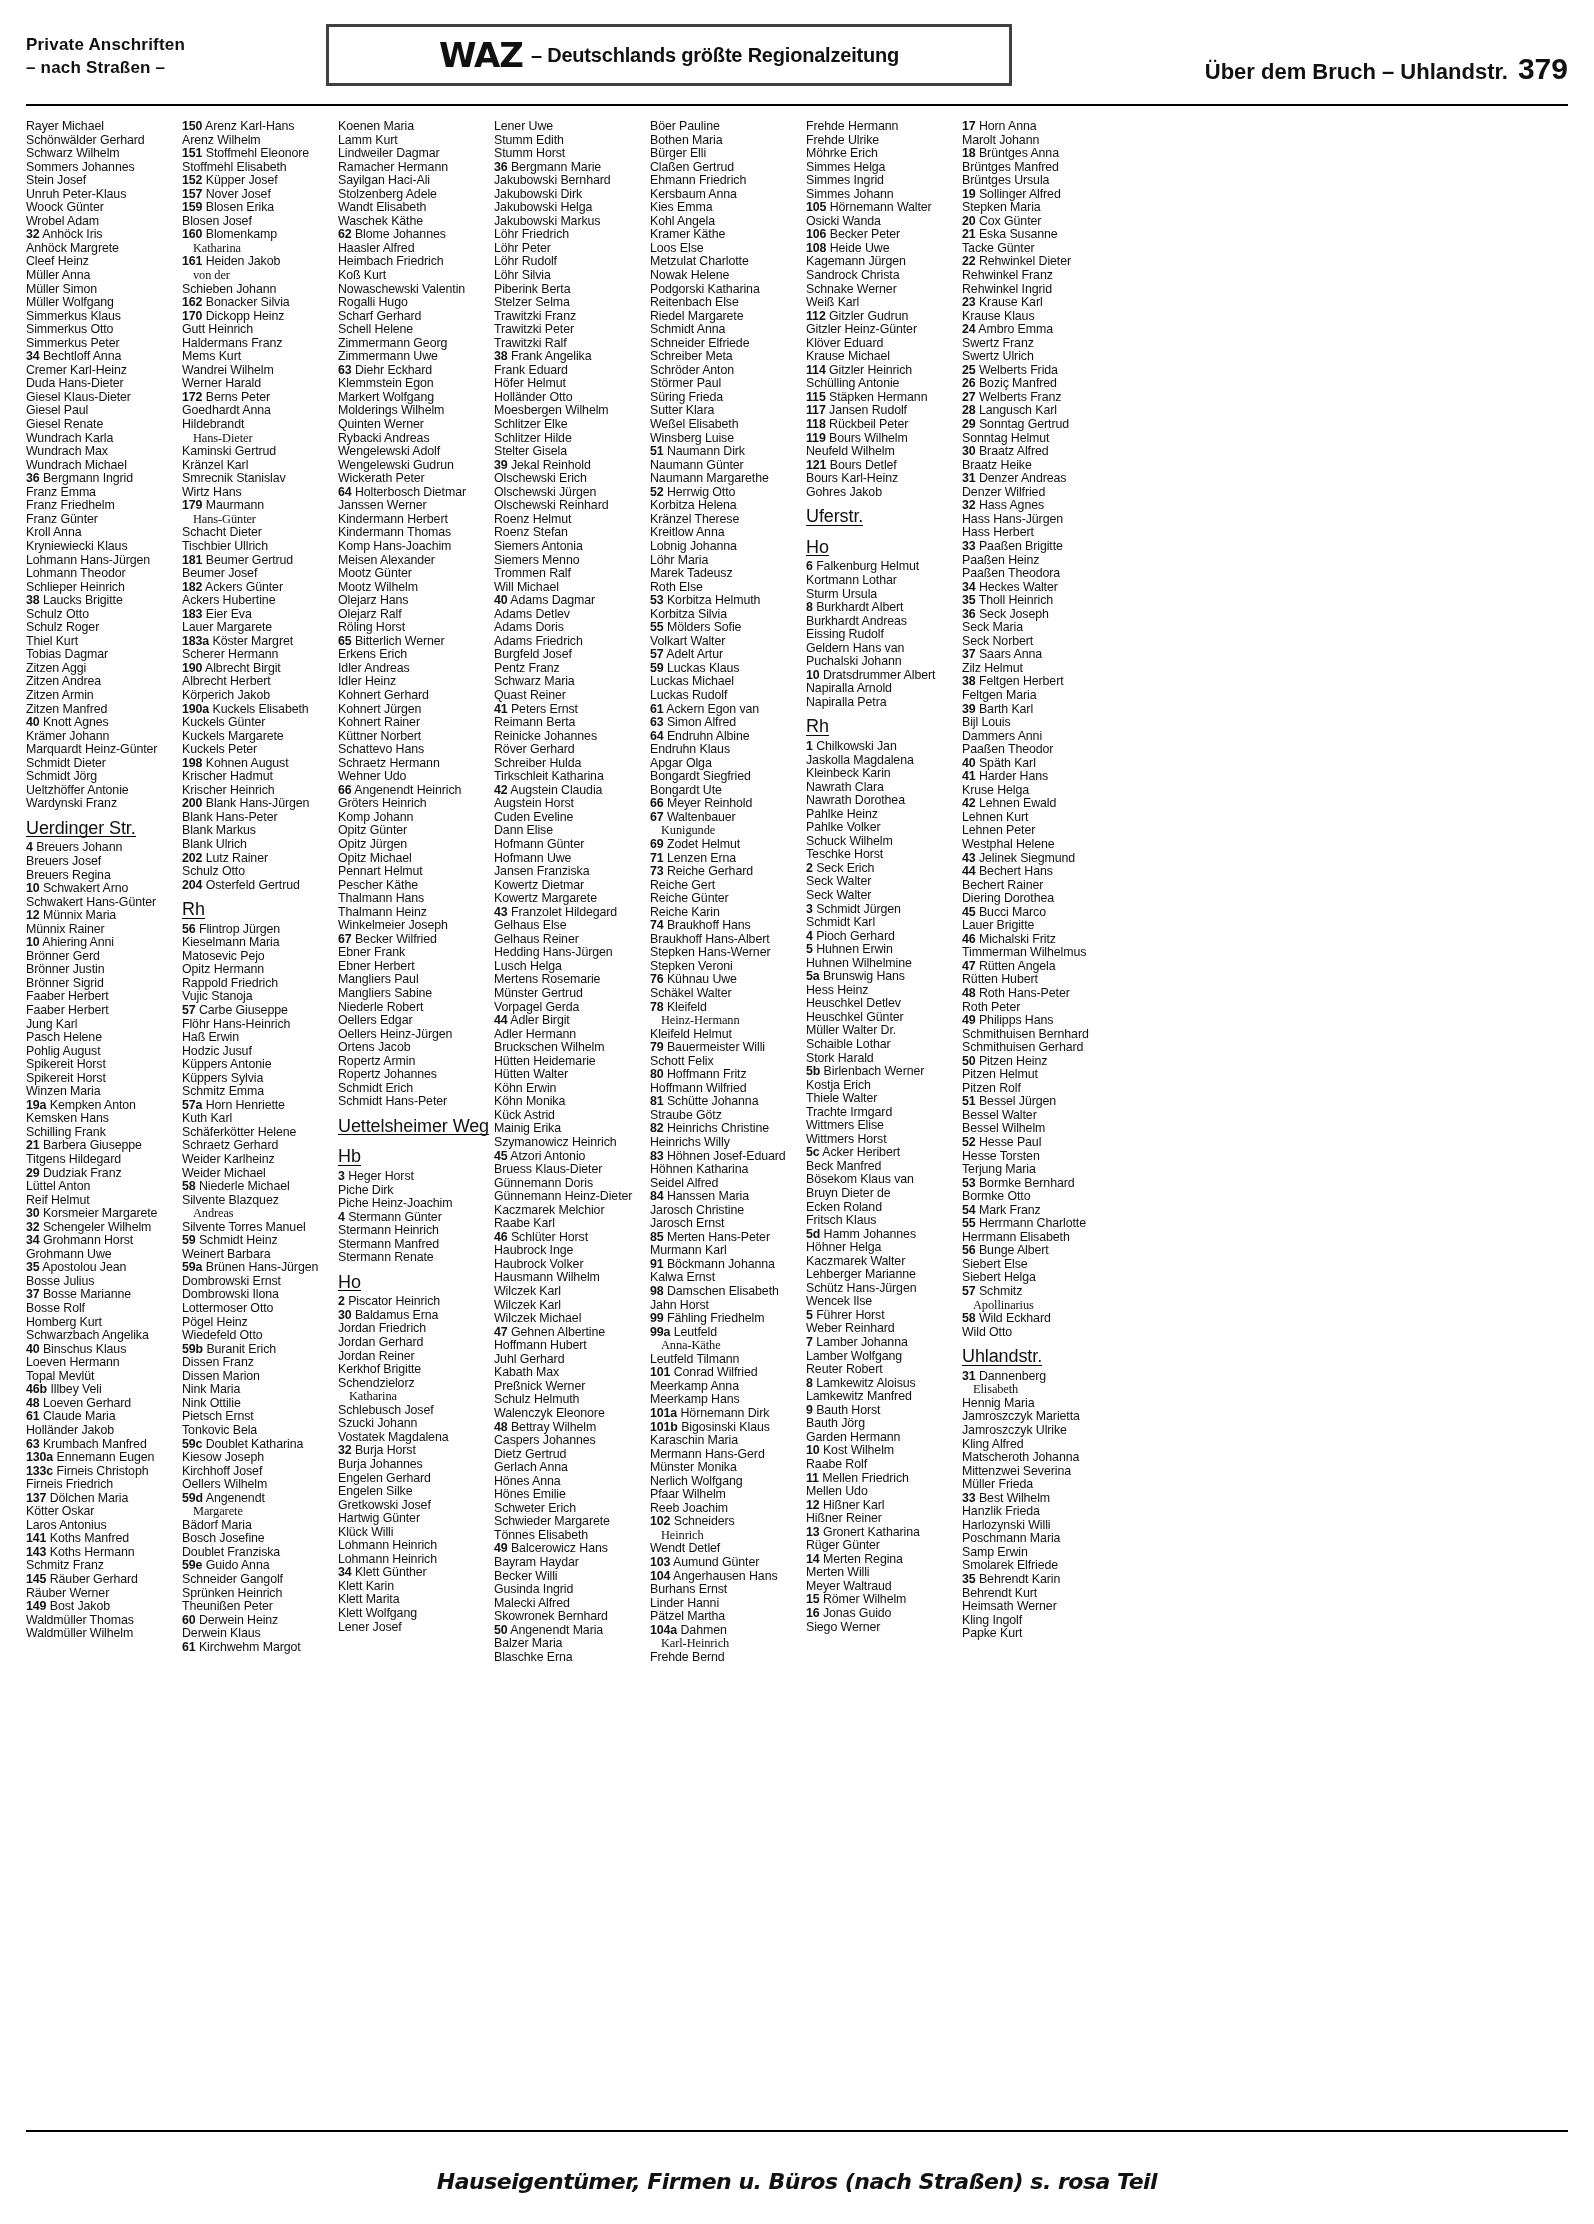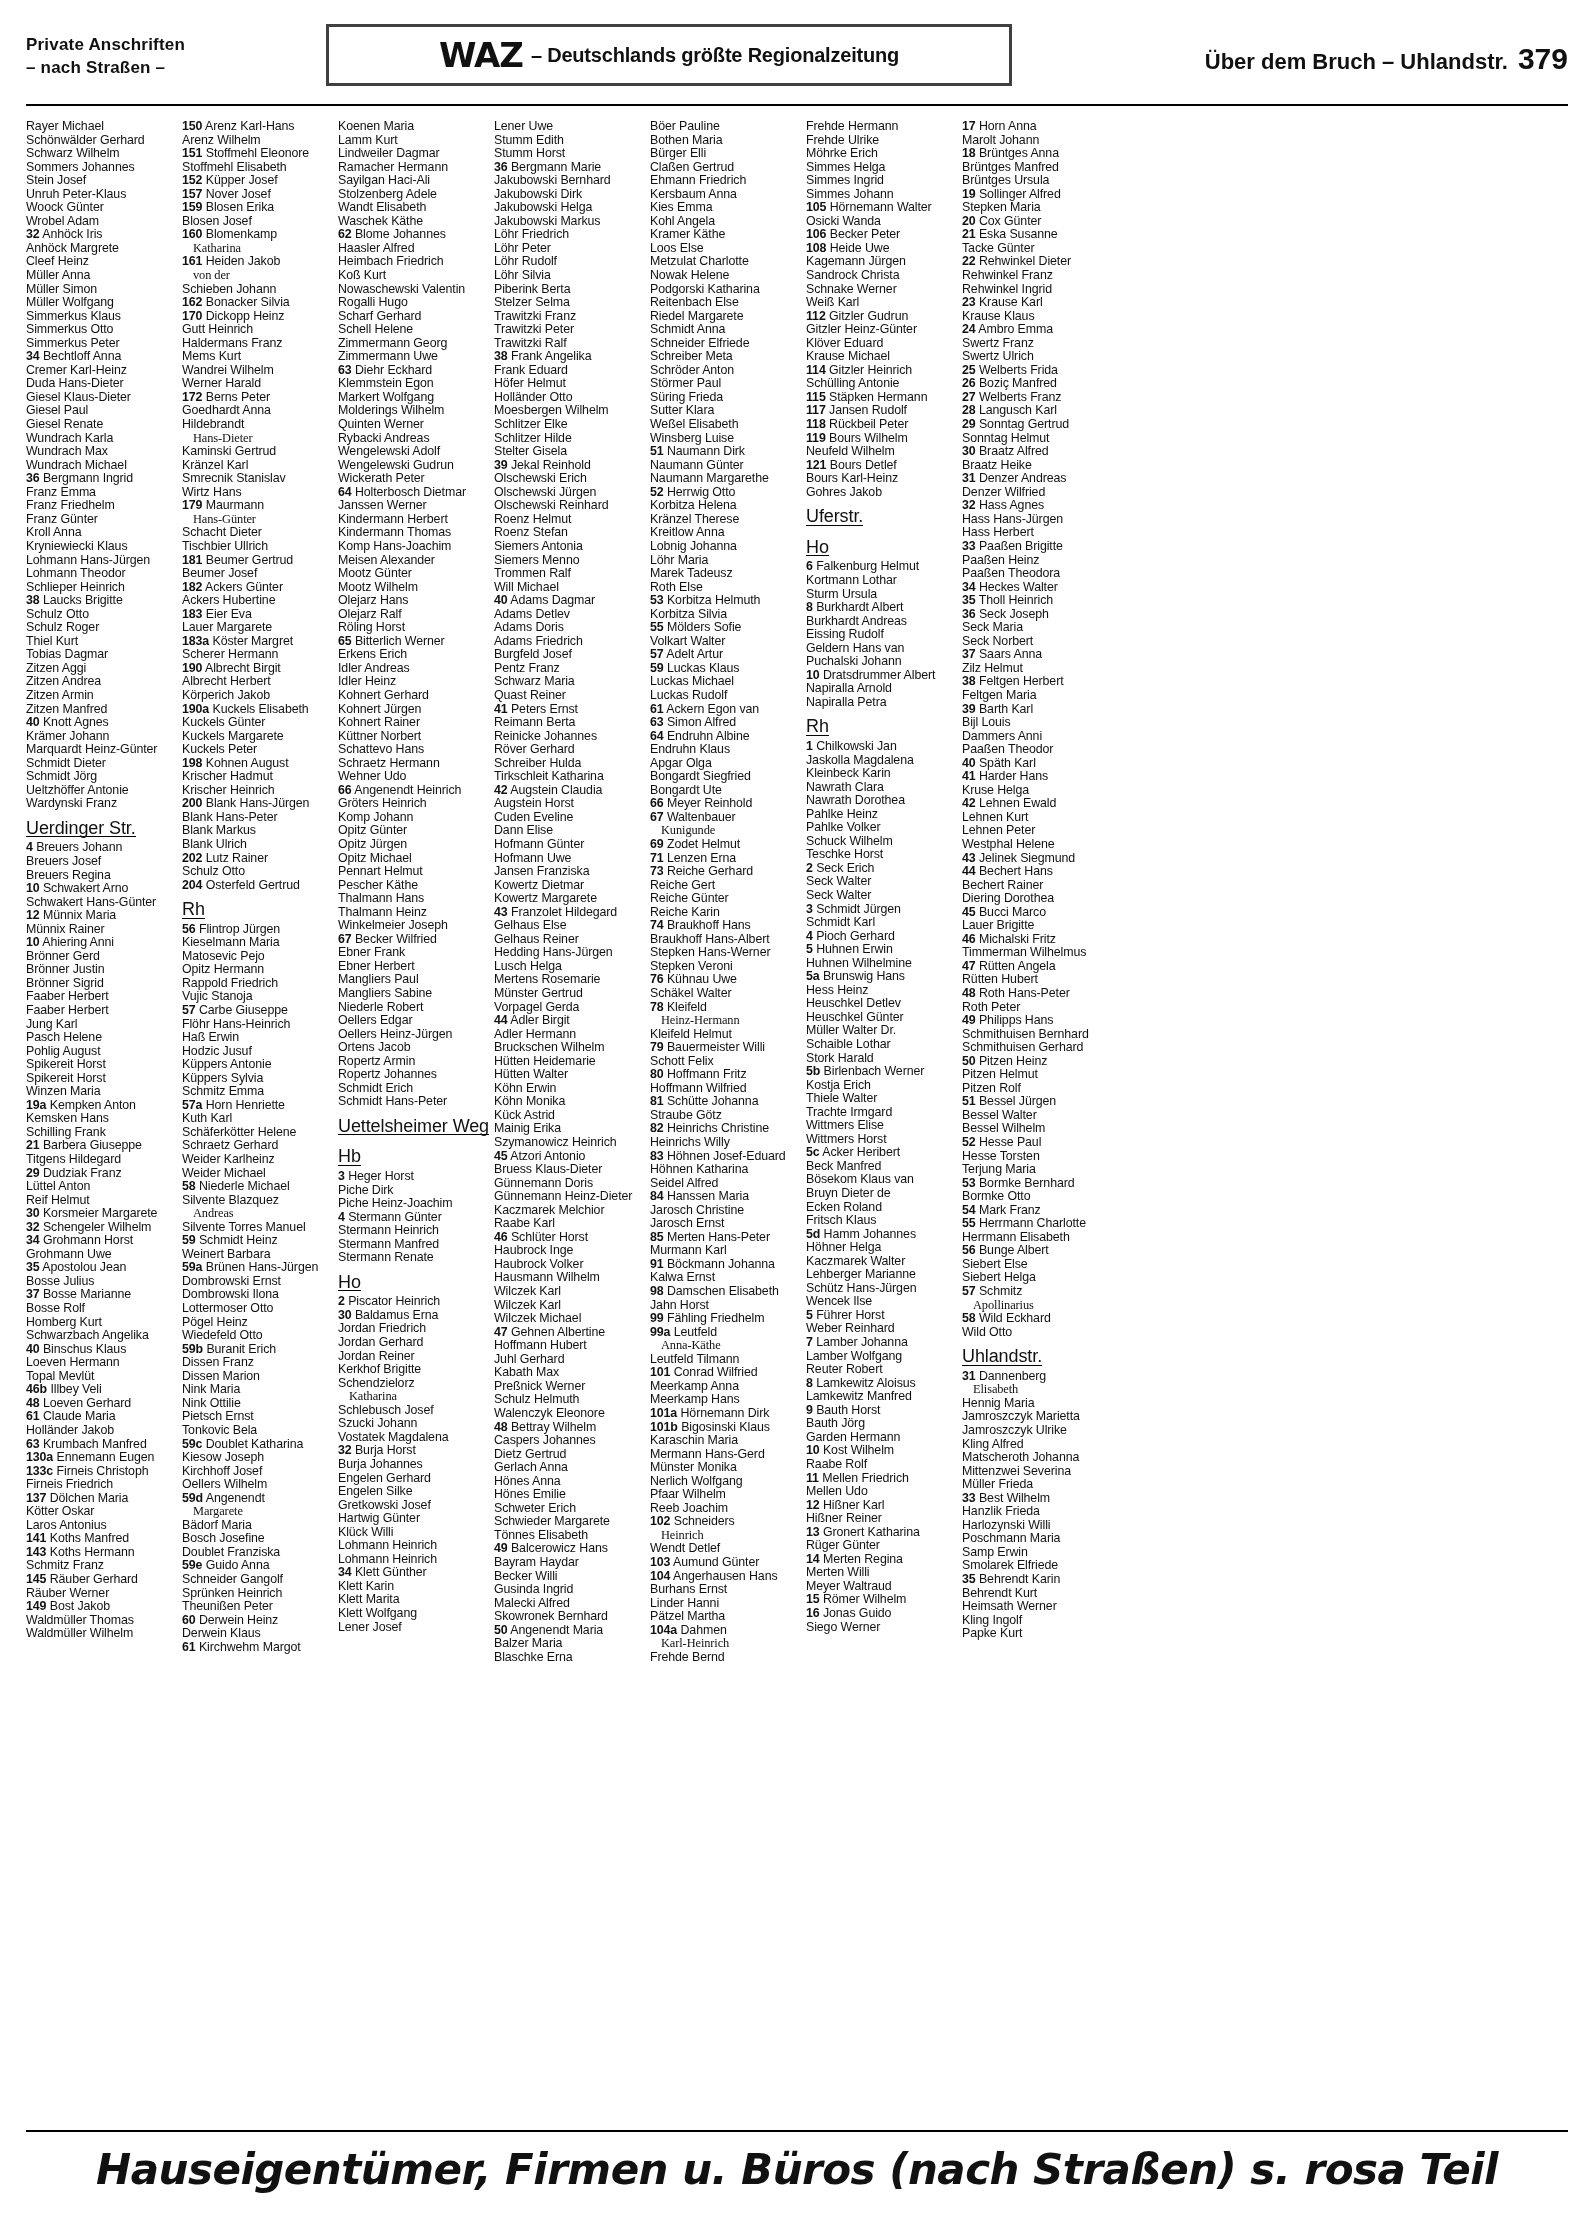--- a/index.html
+++ b/index.html
@@ -60,21 +60,21 @@
     letter-spacing: -1px;
   }
   .masthead .tag {
     font-size: 20px;
     font-weight: bold;
     letter-spacing: -0.2px;
   }
   .hdr-right {
     position: absolute;
     right: 0;
-    top: 18px;
+    top: 28px;
     text-align: center;
     font-size: 22px;
     font-weight: bold;
     white-space: nowrap;
     margin-left: 44px;
   }
   .hdr-right .pageno {
     font-size: 30px;
     font-weight: bold;
     margin-left: 10px;
@@ -132,21 +132,21 @@
     right: 26px;
     bottom: 92px;
     border-top: 2px solid #000;
   }
   .footer {
     position: absolute;
     left: 0;
     right: 0;
     bottom: 30px;
     text-align: center;
-    font-size: 42px;
+    font-size: 22px;
     font-weight: bold;
     font-style: italic;
     font-family: "DejaVu Sans", sans-serif;
     letter-spacing: -0.5px;
   }
 </style>
 </head>
 <body>
 
 <div class="page">

